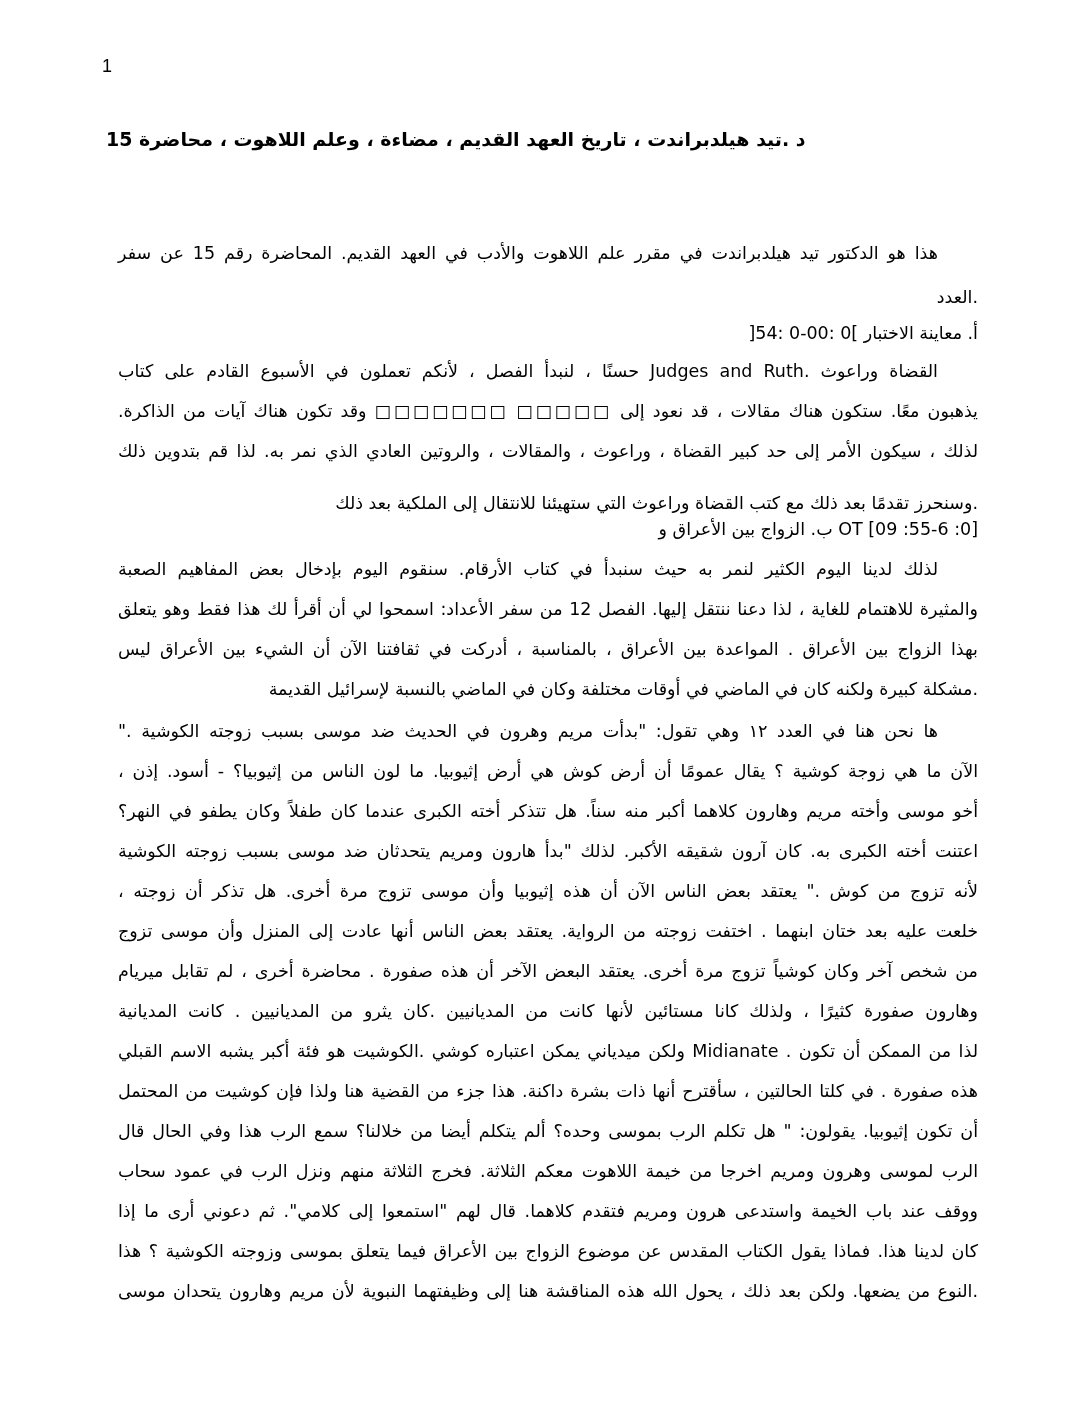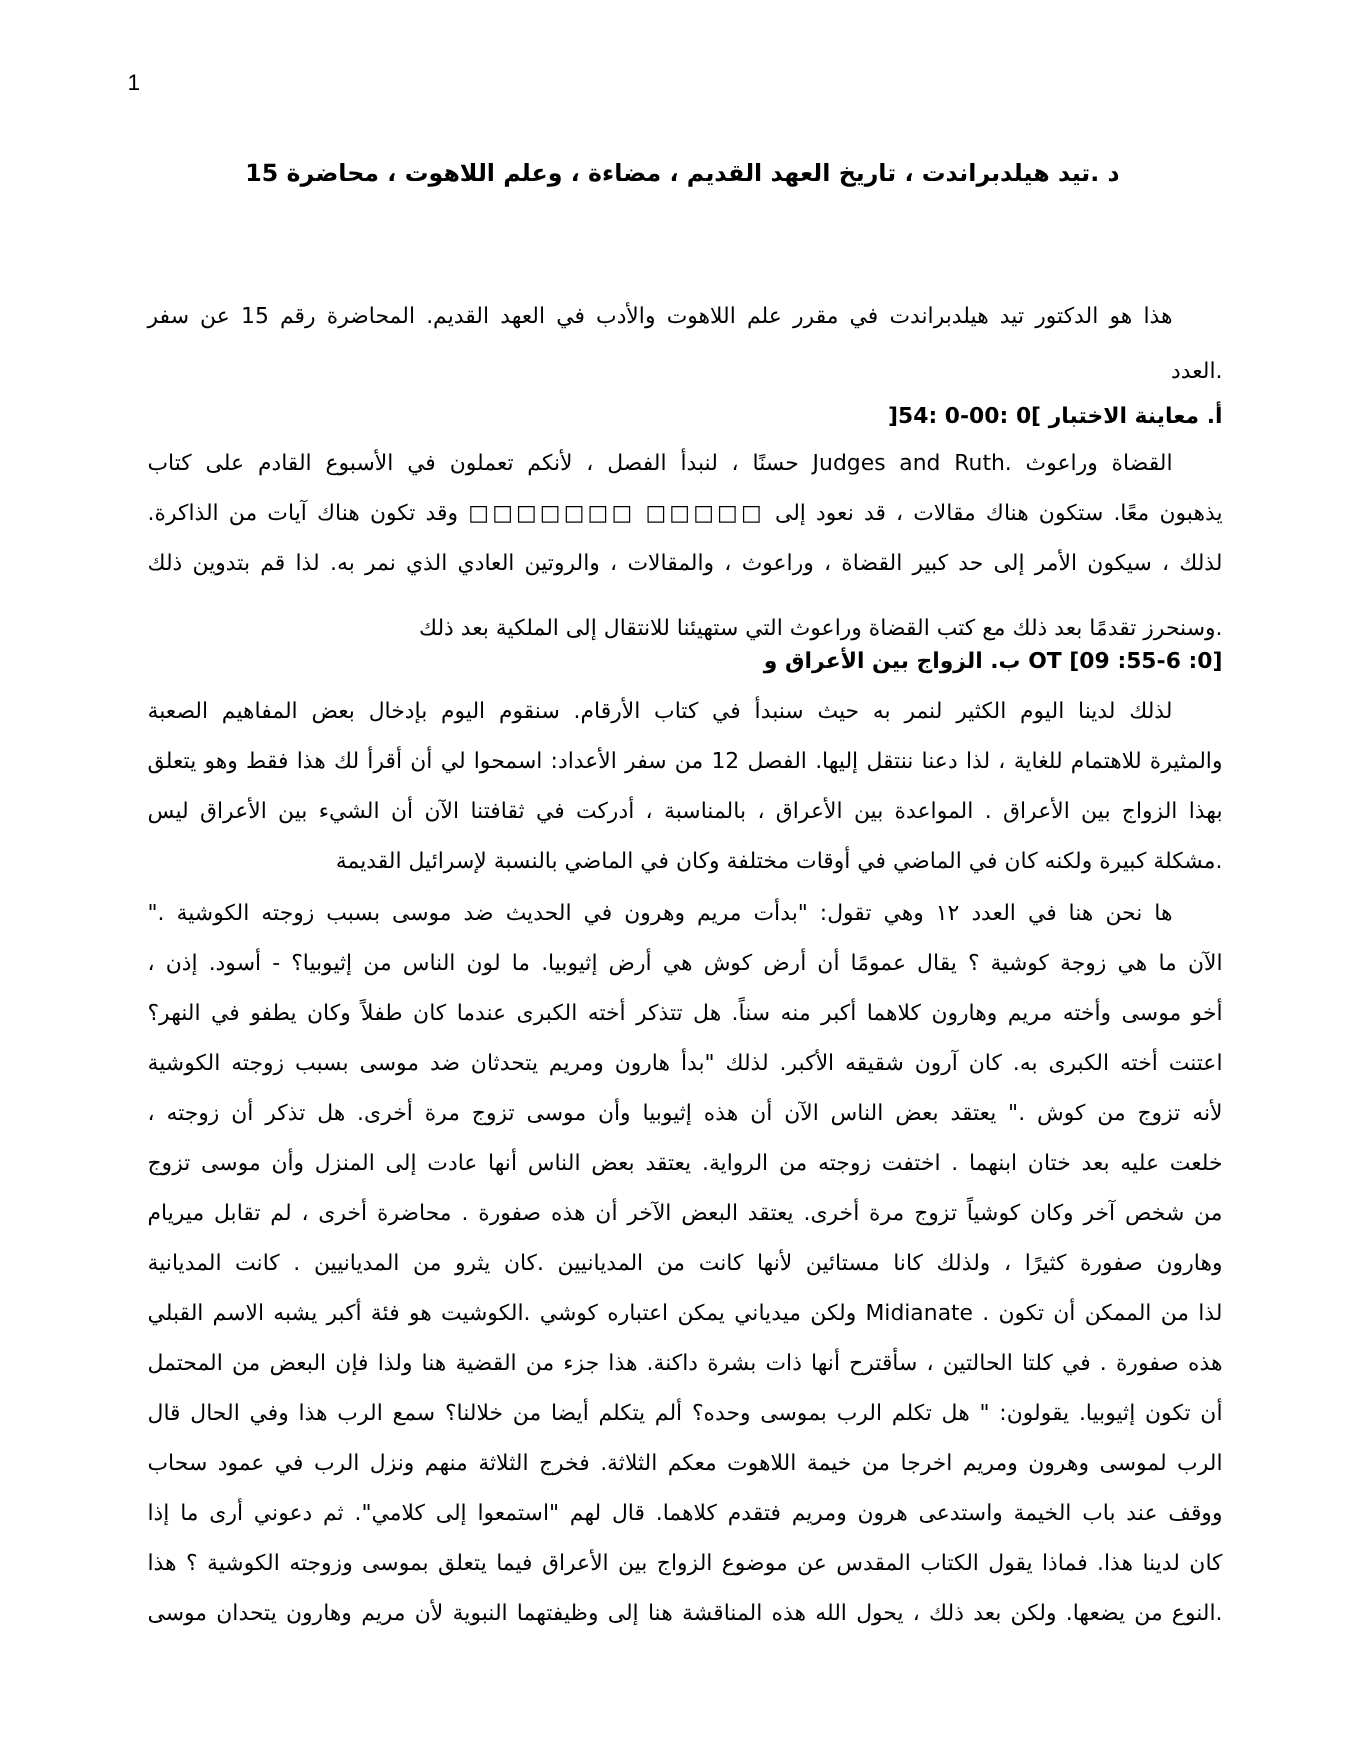--- a/index.html
+++ b/index.html
@@ -1,26 +1,26 @@
 <!DOCTYPE html>
 <html><head>
   <meta charset="utf-8">
   <style>
     html, body { margin: 0; padding: 0; background: #ffffff; }
     body { width: 1088px; height: 1408px; position: relative; overflow: hidden;
            font-family: "DejaVu Sans", sans-serif; color: #000; }
     .page-num { position: absolute; left: 102px; top: 56px; font-size: 18px;
                 font-family: "Liberation Sans", sans-serif; }
-    .title { position: absolute; right: 102px; top: 128px; width: 880px; text-align: center;
+    .title { position: absolute; right: 102px; top: 128px; width: 880px; text-align: left;
              direction: rtl; font-weight: bold; font-size: 19px; }
     .line { position: absolute; right: 110px; width: 860px; direction: rtl; text-align: justify;
             text-align-last: justify; font-size: 17.5px; line-height: 26px; white-space: nowrap; margin-top: 28px; }
     .line.last { text-align-last: right; }
     .line.indent { right: 150px; width: 820px; }
-    .line.heading { font-weight: bold; text-align-last: right; }
+    .line.heading { font-weight: normal; text-align-last: right; }
   </style>
 </head>
 <body>
 
 <div class="page-num">1</div>
 <div class="title">د .تيد هيلدبراندت ، تاريخ العهد القديم ، مضاءة ، وعلم اللاهوت ، محاضرة 15</div>
 
 <div class="line indent" style="top:212px">هذا هو الدكتور تيد هيلدبراندت في مقرر علم اللاهوت والأدب في العهد القديم. المحاضرة رقم 15 عن سفر</div>
 <div class="line last" style="top:256px">.العدد</div>
 <div class="line heading" style="top:292px">أ. معاينة الاختبار ]0 :00-0 :54[</div>
@@ -38,18 +38,18 @@
 
 <div class="line indent" style="top:690px">ها نحن هنا في العدد ١٢ وهي تقول: "بدأت مريم وهرون في الحديث ضد موسى بسبب زوجته الكوشية ."</div>
 <div class="line" style="top:730px">الآن ما هي زوجة كوشية ؟ يقال عمومًا أن أرض كوش هي أرض إثيوبيا. ما لون الناس من إثيوبيا؟ - أسود. إذن ،</div>
 <div class="line" style="top:770px">أخو موسى وأخته مريم وهارون كلاهما أكبر منه سناً. هل تتذكر أخته الكبرى عندما كان طفلاً وكان يطفو في النهر؟</div>
 <div class="line" style="top:810px">اعتنت أخته الكبرى به. كان آرون شقيقه الأكبر. لذلك "بدأ هارون ومريم يتحدثان ضد موسى بسبب زوجته الكوشية</div>
 <div class="line" style="top:850px">لأنه تزوج من كوش ." يعتقد بعض الناس الآن أن هذه إثيوبيا وأن موسى تزوج مرة أخرى. هل تذكر أن زوجته ،</div>
 <div class="line" style="top:890px">خلعت عليه بعد ختان ابنهما . اختفت زوجته من الرواية. يعتقد بعض الناس أنها عادت إلى المنزل وأن موسى تزوج</div>
 <div class="line" style="top:930px">من شخص آخر وكان كوشياً تزوج مرة أخرى. يعتقد البعض الآخر أن هذه صفورة . محاضرة أخرى ، لم تقابل ميريام</div>
 <div class="line" style="top:970px">وهارون صفورة كثيرًا ، ولذلك كانا مستائين لأنها كانت من المديانيين .كان يثرو من المديانيين . كانت المديانية</div>
 <div class="line" style="top:1010px">لذا من الممكن أن تكون  . Midianate ولكن ميدياني يمكن اعتباره كوشي .الكوشيت هو فئة أكبر يشبه الاسم القبلي</div>
-<div class="line" style="top:1050px">هذه صفورة . في كلتا الحالتين ، سأقترح أنها ذات بشرة داكنة. هذا جزء من القضية هنا ولذا فإن البعض من المحتمل</div>
+<div class="line" style="top:1050px">هذه صفورة . في كلتا الحالتين ، سأقترح أنها ذات بشرة داكنة. هذا جزء من القضية هنا ولذا فإن كوشيت من المحتمل</div>
 <div class="line" style="top:1090px">أن تكون إثيوبيا. يقولون: " هل تكلم الرب بموسى وحده؟ ألم يتكلم أيضا من خلالنا؟ سمع الرب هذا وفي الحال قال</div>
 <div class="line" style="top:1130px">الرب لموسى وهرون ومريم اخرجا من خيمة اللاهوت معكم الثلاثة. فخرج الثلاثة منهم ونزل الرب في عمود سحاب</div>
 <div class="line" style="top:1170px">ووقف عند باب الخيمة واستدعى هرون ومريم فتقدم كلاهما. قال لهم "استمعوا إلى كلامي". ثم دعوني أرى ما إذا</div>
 <div class="line" style="top:1210px">كان لدينا هذا. فماذا يقول الكتاب المقدس عن موضوع الزواج بين الأعراق فيما يتعلق بموسى وزوجته الكوشية ؟ هذا</div>
 <div class="line" style="top:1250px">.النوع من يضعها. ولكن بعد ذلك ، يحول الله هذه المناقشة هنا إلى وظيفتهما النبوية لأن مريم وهارون يتحدان موسى</div>
 
 </body></html>

